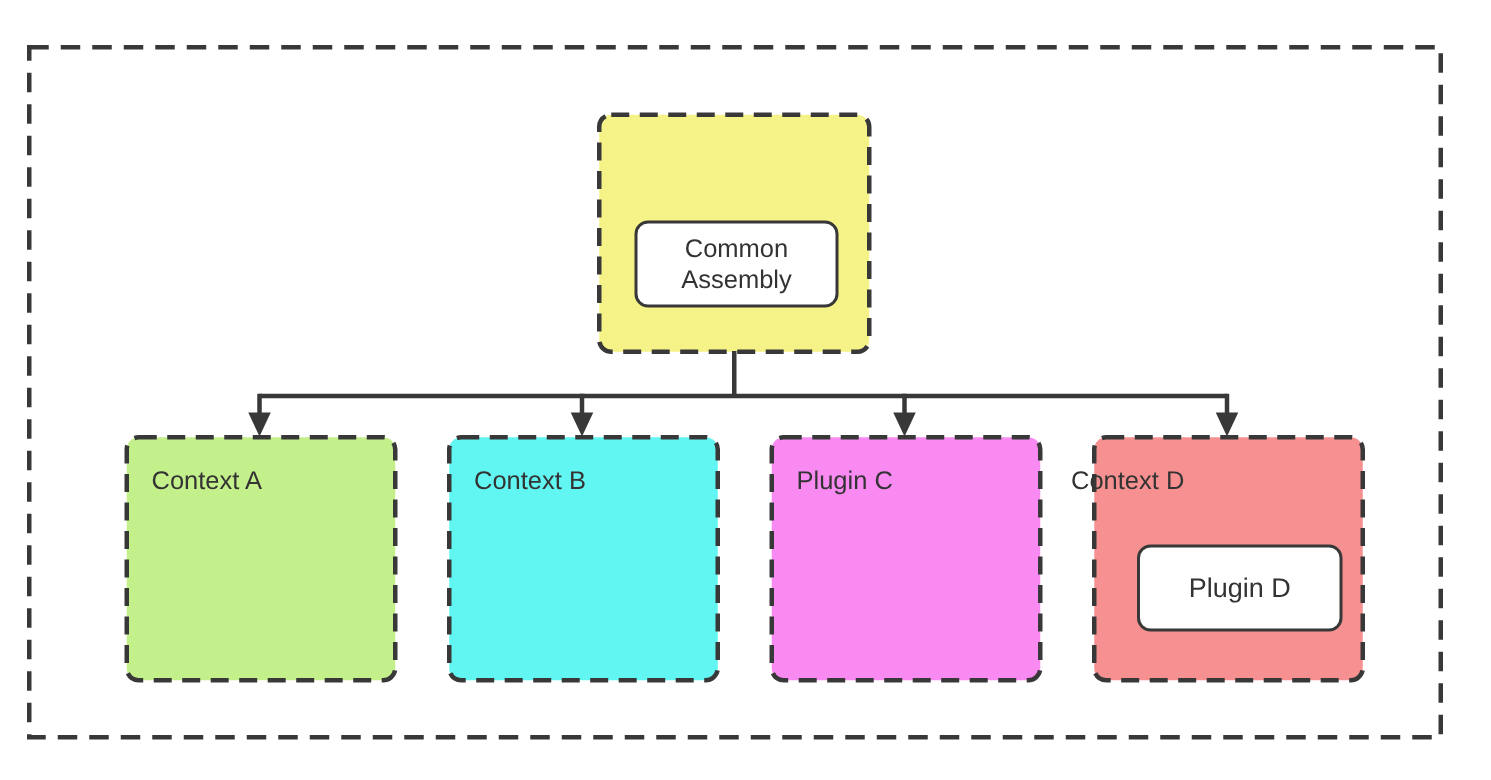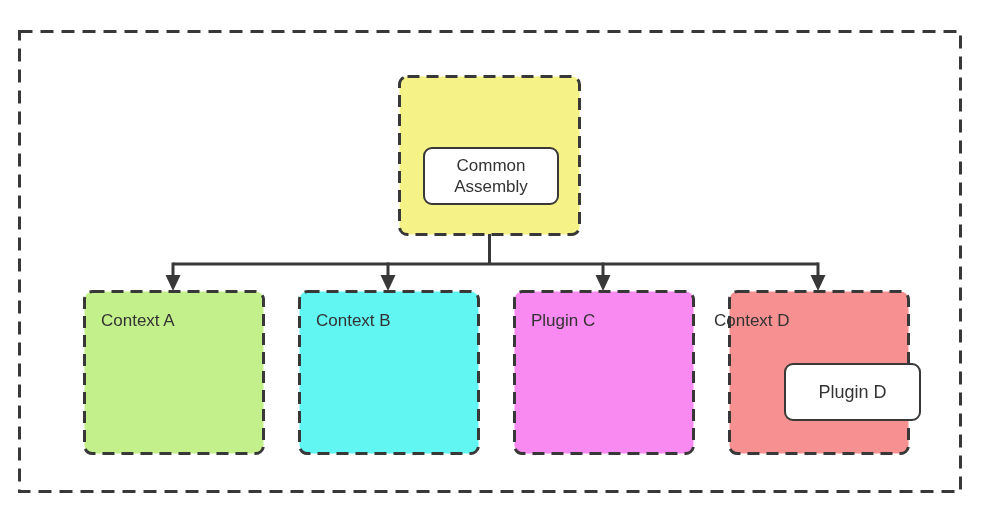--- a/index.html
+++ b/index.html
@@ -113,17 +113,17 @@
     <span>Common Assembly</span>
   </div>
 
   <div class="label ctx-label" style="left:101px;">Context A</div>
 
   <div class="label ctx-label" style="left:316px;">Context B</div>
 
   <div class="label ctx-label" style="left:531px;">Plugin C</div>
 
   <div class="label ctx-label" style="left:714px;">Context D</div>
-  <div class="node plugin-node" style="left:784px;">
+  <div class="node plugin-node" style="left:758px;">
     <span>Plugin D</span>
   </div>
 
 </div>
 
 </body></html>

